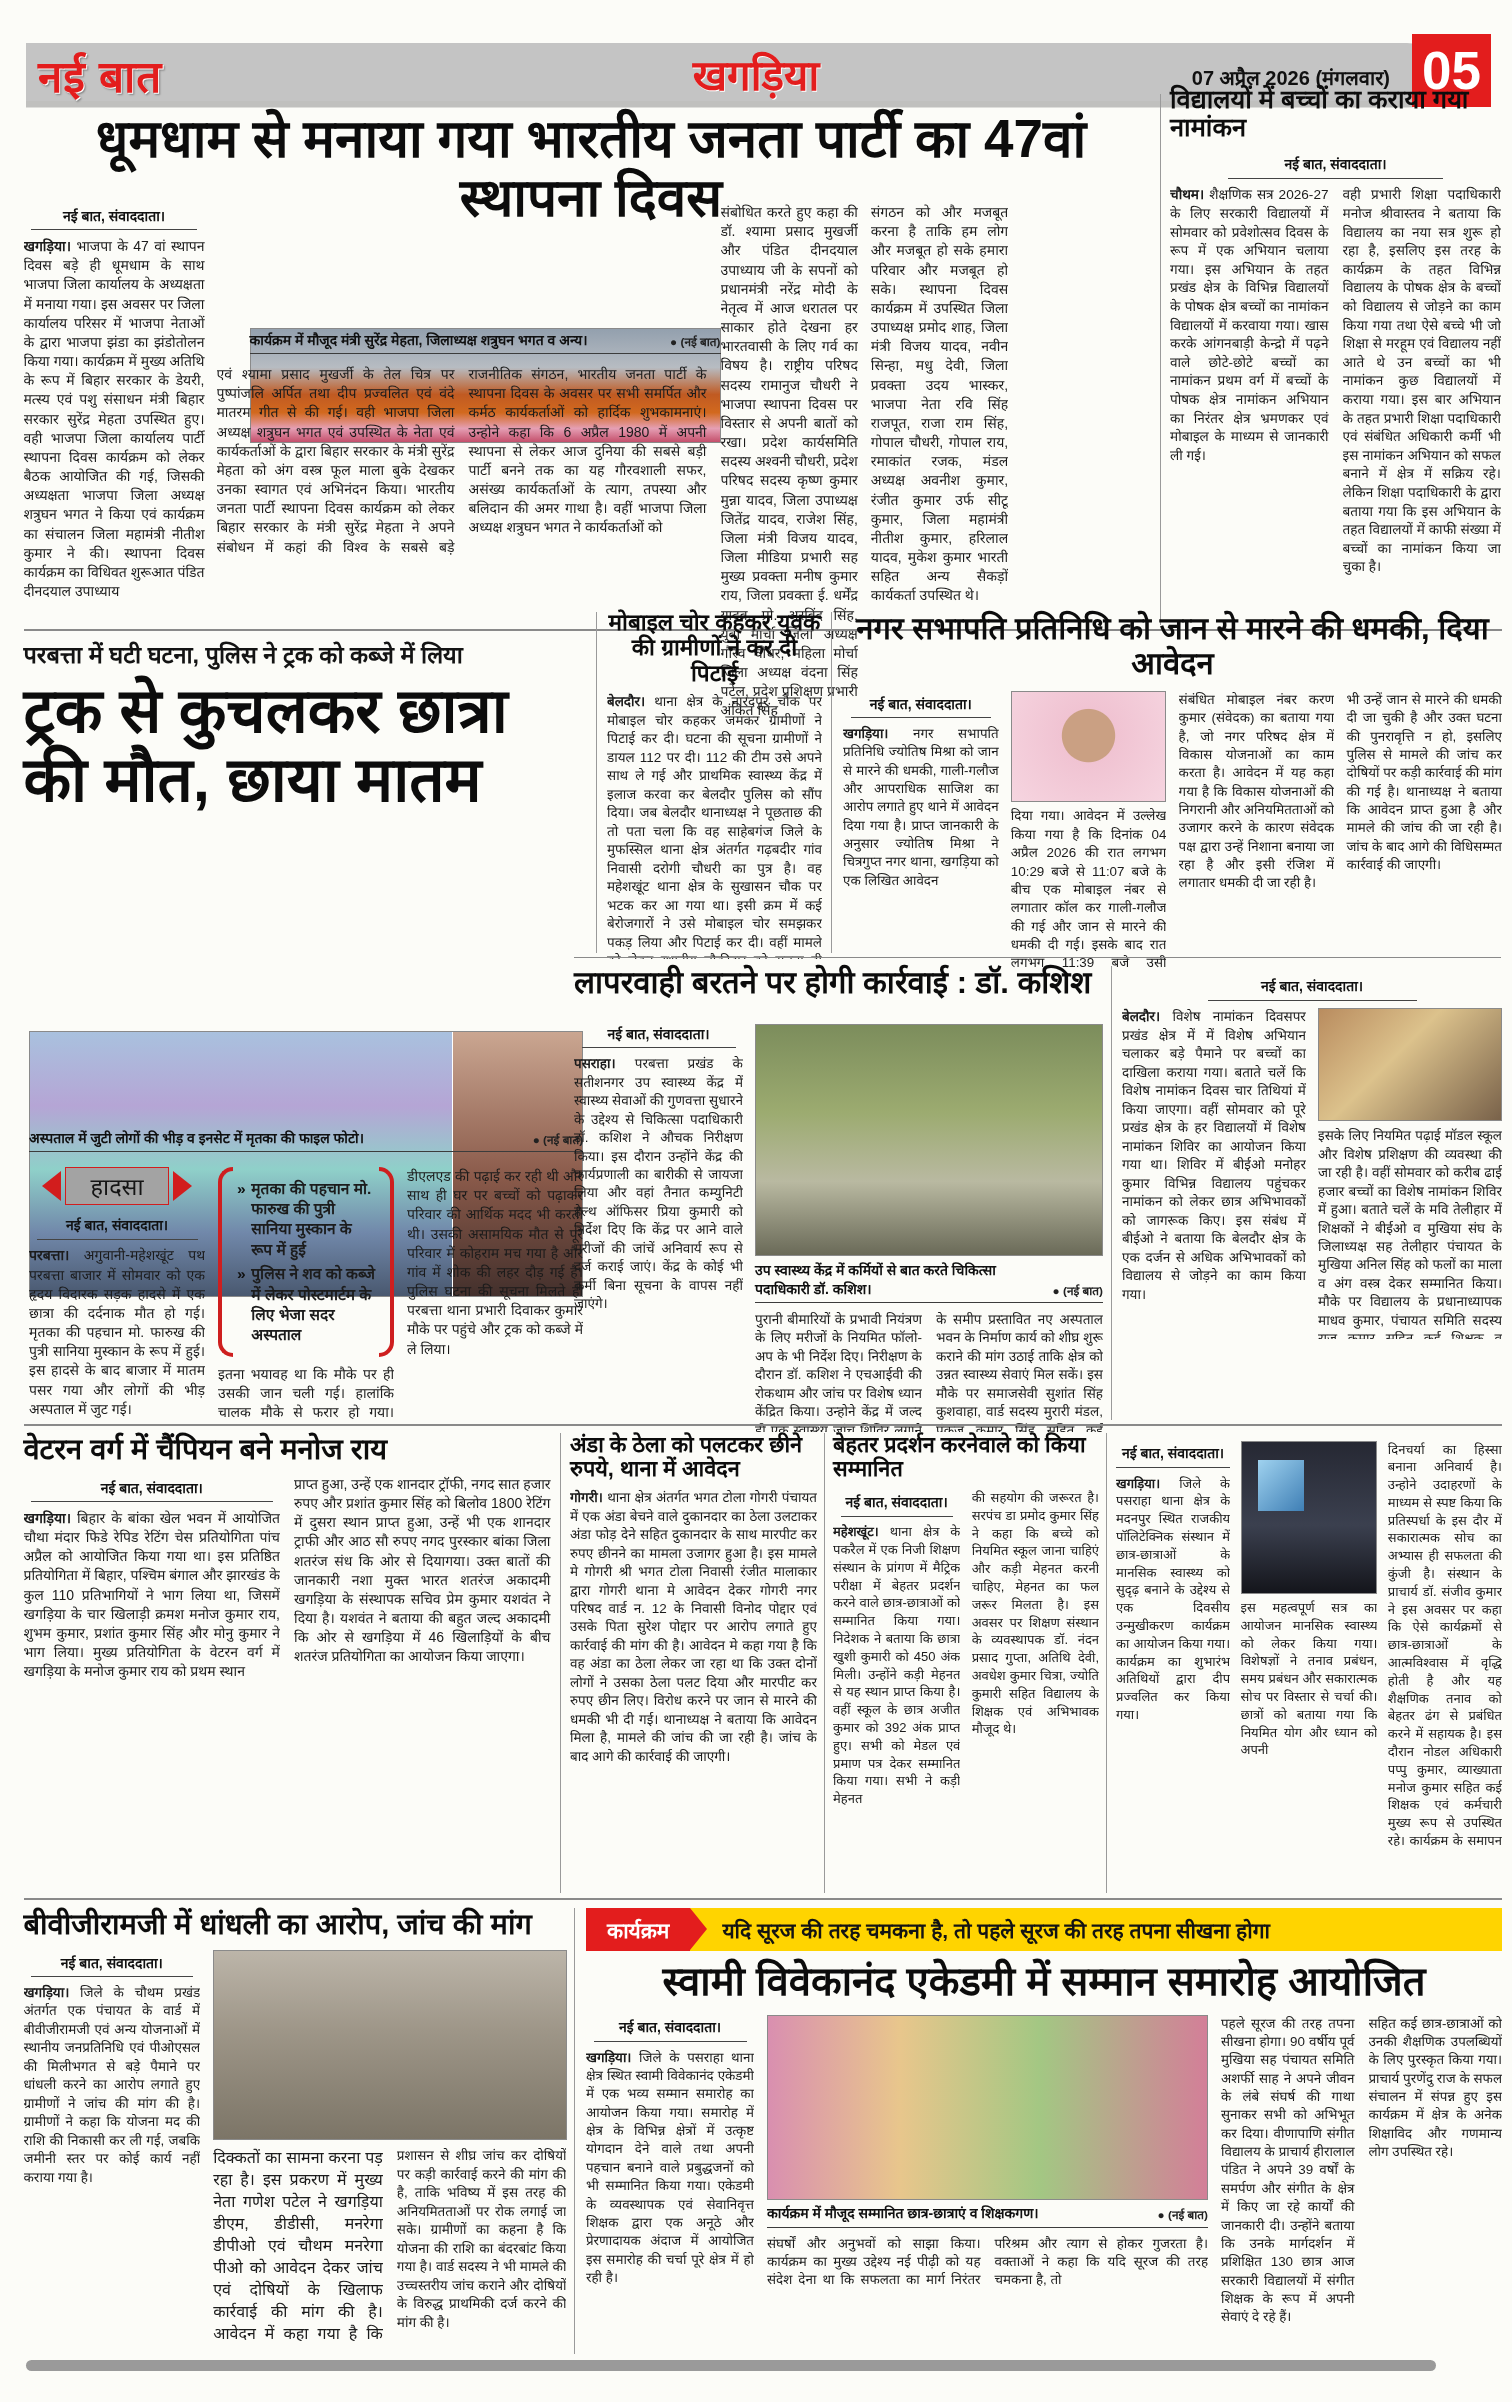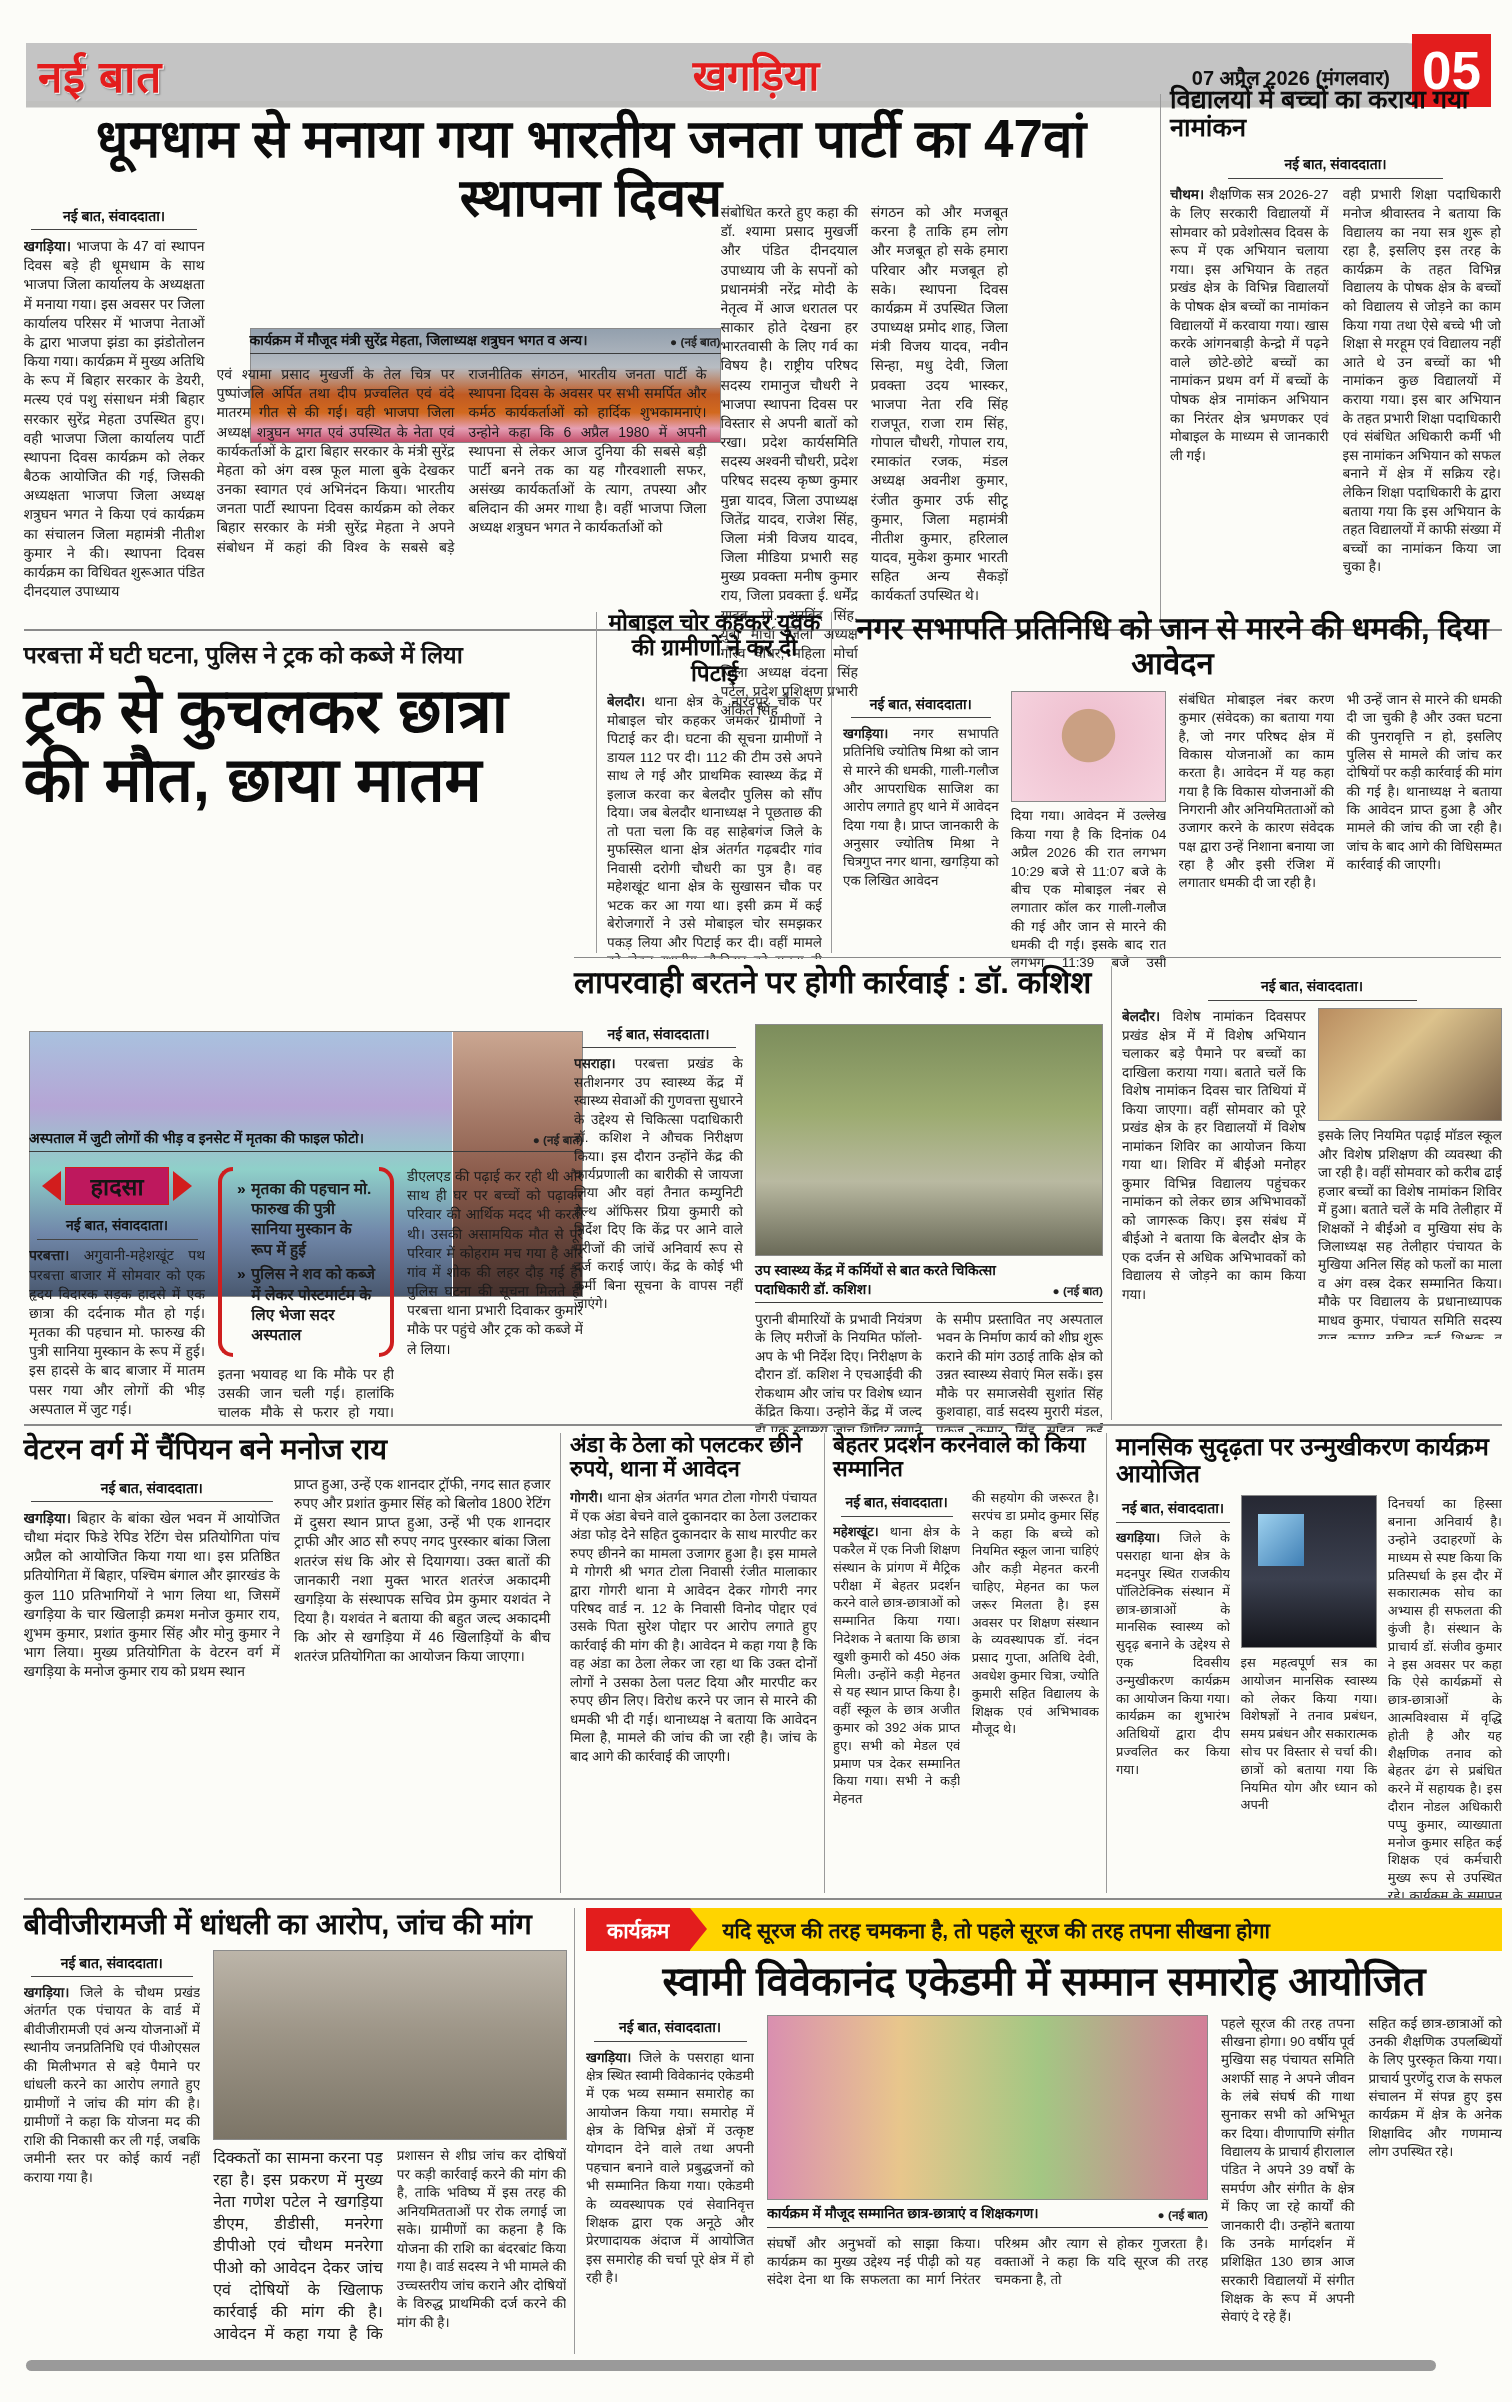--- a/index.html
+++ b/index.html
@@ -31,21 +31,21 @@
   .vr { background:#9a9a9a; width:0.9px; }
   .hrl { background:#8a8a8a; height:1.9px; }
   .cols2 { column-count:2; column-gap:14px; }
   .cols3 { column-count:3; column-gap:13px; }
 
   
   .tag { display:flex; align-items:center; justify-content:center; gap:3.8px; margin-bottom:7.5px; }
   .tri { width:0; height:0; border-top:15px solid transparent; border-bottom:15px solid transparent; }
   .tri-l { border-right:19px solid #d21d1d; }
   .tri-r { border-left:19px solid #d21d1d; }
-  .tag-txt { background:#be185d; border:1.9px solid #d21d1d; color:#151515; font-weight:700;
+  .tag-txt { background:#a3a3a3; border:1.9px solid #d21d1d; color:#151515; font-weight:400;
              font-size:23.5px; padding:1.9px 24.5px; }
 
   
   .bullets { position:relative; padding:7.5px 19px; margin-bottom:7.5px; }
   .brk { position:absolute; top:0; bottom:0; width:15px; }
   .brk-l { left:0; border:4.7px solid #ce1f1f; border-right:none; border-radius:21px 0 0 21px; }
   .brk-r { right:0; border:4.7px solid #ce1f1f; border-left:none; border-radius:0 21px 21px 0; }
   .bi { display:flex; gap:5.6px; font-weight:800; font-size:15.5px; line-height:1.3; margin:4.7px 0; }
   .bm { color:#111; font-weight:900; }
 
@@ -255,21 +255,20 @@
       </div>
       <div style="flex:1;overflow:hidden;">
         <div class="body" style="font-size:13px;">की सहयोग की जरूरत है। सरपंच डा प्रमोद कुमार सिंह ने कहा कि बच्चे को नियमित स्कूल जाना चाहिएं और कड़ी मेहनत करनी चाहिए, मेहनत का फल जरूर मिलता है। इस अवसर पर शिक्षण संस्थान के व्यवस्थापक डॉ. नंदन प्रसाद गुप्ता, अतिथि देवी, अवधेश कुमार चित्रा, ज्योति कुमारी सहित विद्यालय के शिक्षक एवं अभिभावक मौजूद थे।</div>
       </div>
     </div>
   </div>
 
   <div class="abs vr" style="left:1106px;top:1433px;height:460px;"></div>
 
   <div class="abs" style="left:1116px;top:1433px;width:386px;height:460px;">
-    <div class="hl" style="font-size:24.5px;">मानसिक सुदृढ़ता पर उन्मुखीकरण कार्यक्रम आयोजित</div>
     <div style="display:flex;gap:10.4px;margin-top:7.5px;height:405px;">
       <div style="flex:1;overflow:hidden;">
         <div class="byline" style="margin:0 0 6.6px;">नई बात, संवाददाता।</div>
         <div class="body" style="font-size:13px;"><b class="dl">खगड़िया।</b> <span>जिले के पसराहा थाना क्षेत्र के मदनपुर स्थित राजकीय पॉलिटेक्निक संस्थान में छात्र-छात्राओं के मानसिक स्वास्थ्य को सुदृढ़ बनाने के उद्देश्य से एक दिवसीय उन्मुखीकरण कार्यक्रम का आयोजन किया गया। कार्यक्रम का शुभारंभ अतिथियों द्वारा दीप प्रज्वलित कर किया गया।</span></div>
       </div>
       <div style="flex:1.2;overflow:hidden;">
         <div class="ph ph-ment" style="width:100%;height:153px;margin-bottom:5.6px;">
             <span class="screen"></span>
           </div>
         <div class="body" style="font-size:13px;">इस महत्वपूर्ण सत्र का आयोजन मानसिक स्वास्थ्य को लेकर किया गया। विशेषज्ञों ने तनाव प्रबंधन, समय प्रबंधन और सकारात्मक सोच पर विस्तार से चर्चा की। छात्रों को बताया गया कि नियमित योग और ध्यान को अपनी</div>

